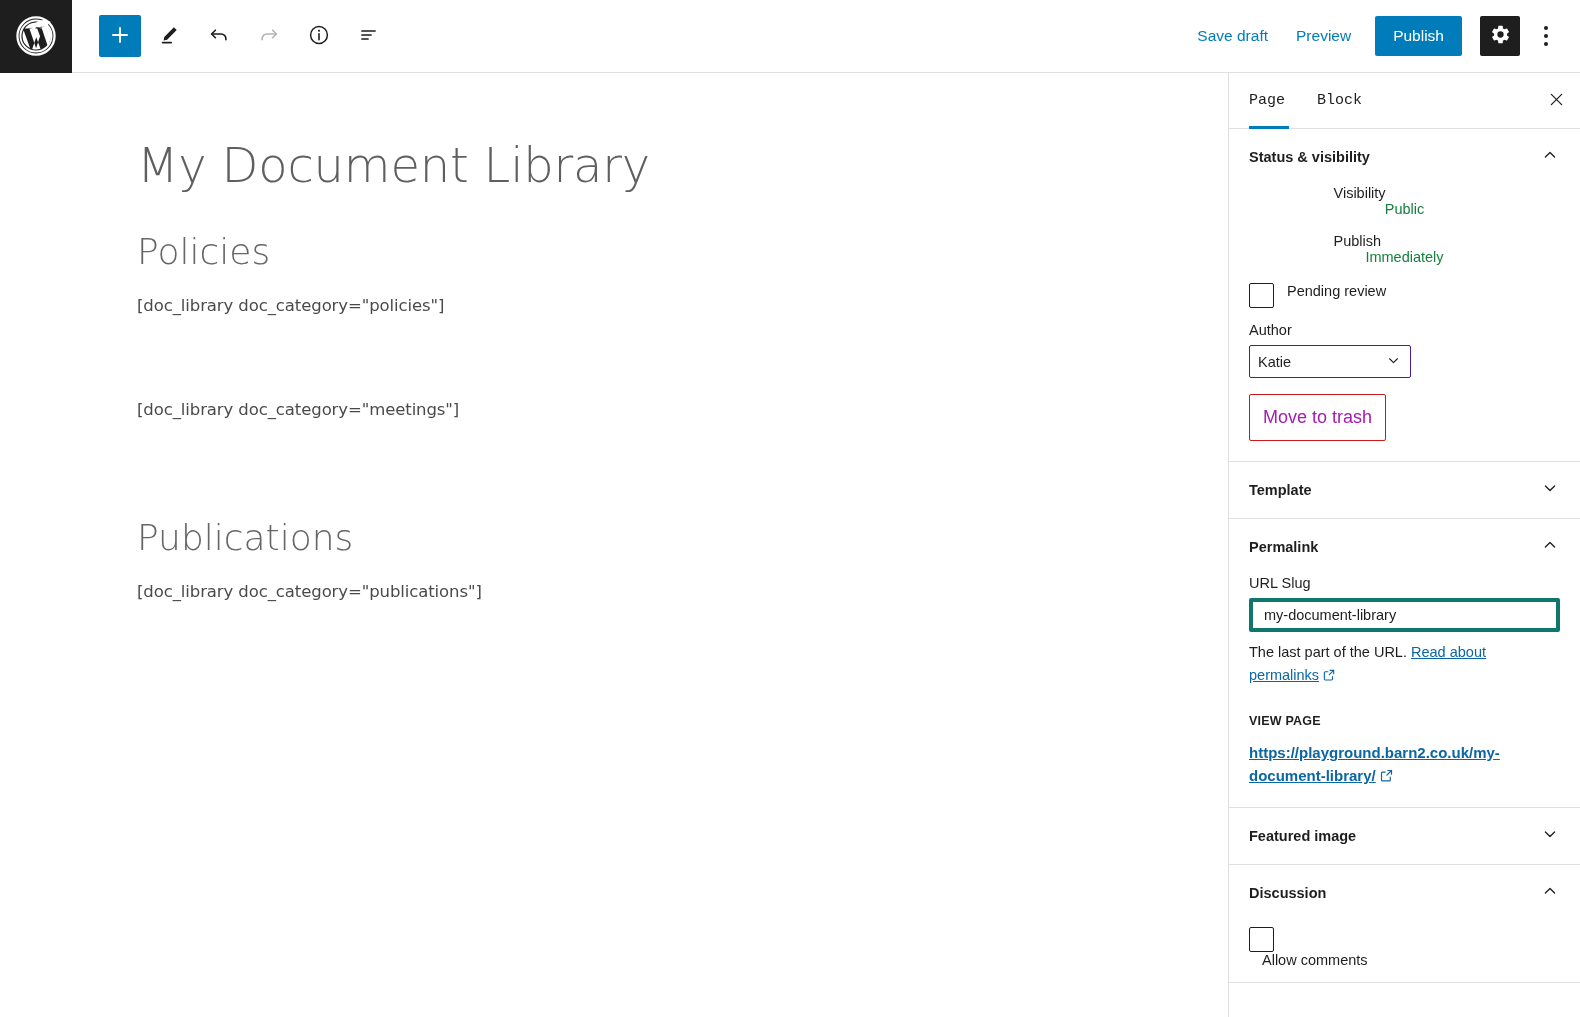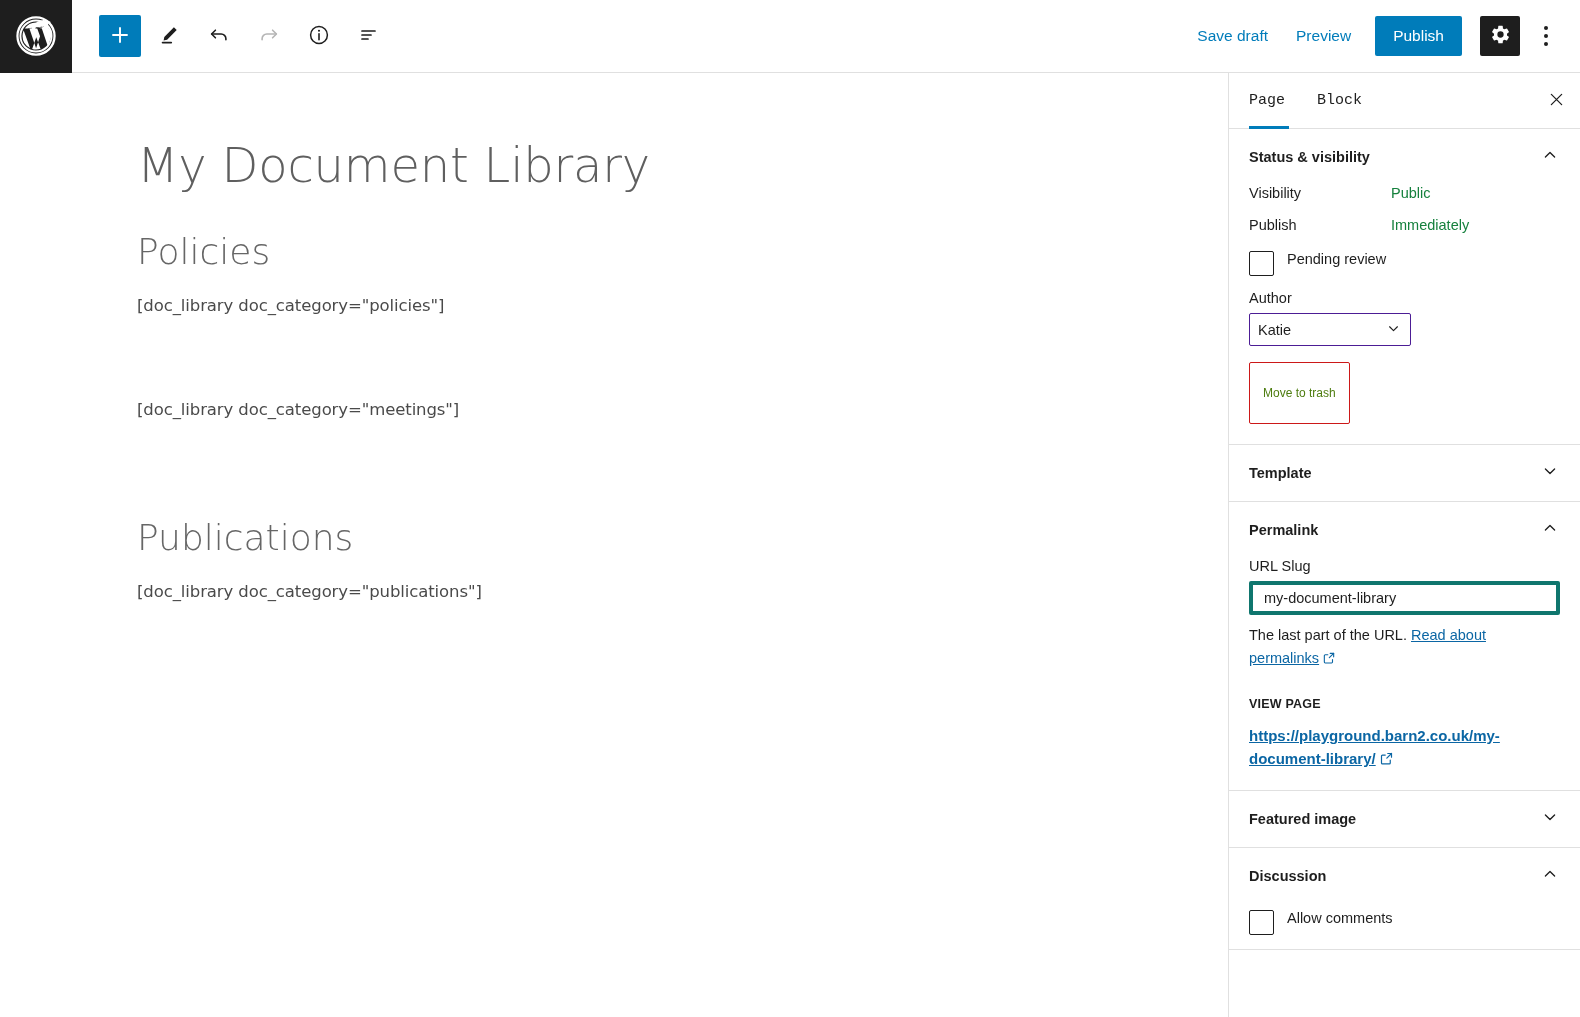--- a/index.html
+++ b/index.html
@@ -150,20 +150,21 @@
   }
   .sb-panel-title {
     font-family: "Liberation Sans", sans-serif;
     font-size: 14.5px; font-weight: 700; color: #1e1e1e;
   }
   .sb-panel-body { padding: 0 20px 20px 20px; }
 
   .row {
     display: flex; align-items: center;
     margin-bottom: 16px;
+    flex-direction: column;
   }
   .row-label {
     font-family: "Liberation Sans", sans-serif;
     font-size: 14.5px; color: #1e1e1e; width: 142px;
   }
   .row-value {
     background: none; border: none; padding: 0;
     font-family: "Liberation Sans", sans-serif;
     font-size: 14.5px; color: #15803d; cursor: pointer;
   }
@@ -187,24 +188,24 @@
     border: 1px solid #4c1d95; border-radius: 2px;
     background: #fff; padding: 0 8px;
     font-family: "Liberation Sans", sans-serif;
     font-size: 14.5px; color: #1e1e1e;
     display: flex; align-items: center; justify-content: space-between;
     cursor: pointer;
   }
   .trash-btn {
     margin-top: 16px;
     border: 1px solid #cc1818; border-radius: 2px;
-    background: #fff; color: #4d7c0f;
-    font-family: "Liberation Sans", sans-serif;
-    font-size: 12px;
-    padding: 23px 13px; cursor: pointer;
+    background: #fff; color: #a21caf;
+    font-family: "Liberation Sans", sans-serif;
+    font-size: 18px;
+    padding: 12px 13px; cursor: pointer;
   }
 
   .slug-input {
     width: 100%; height: 34px;
     border: 4px solid #0f766e; border-radius: 2px;
     background: #fff; padding: 0 11px;
     font-family: "Liberation Sans", sans-serif;
     font-size: 14.5px; color: #1e1e1e;
     outline: none;
   }
@@ -455,20 +456,20 @@
   <div class="sb-panel">
     <div class="sb-panel-head">
       <span class="sb-panel-title">Discussion</span>
       <span>
         <svg width="20" height="20" viewBox="0 0 24 24" fill="none">
             <path d="M6.5 14.5L12 9l5.5 5.5" stroke="#1e1e1e" stroke-width="1.6" stroke-linecap="round" stroke-linejoin="round"></path>
           </svg>
       </span>
     </div>
     <div class="sb-panel-body" style="padding-bottom:0;">
-      <div class="checkbox-row" style="margin-top:6px;">
+      <div class="checkbox-row" style="margin-top:6px;flex-direction:column;">
         <span class="cbox"></span>
         <span class="cbox-label">Allow comments</span>
       </div>
     </div>
   </div>
 
 </div>
 
 </body></html>

